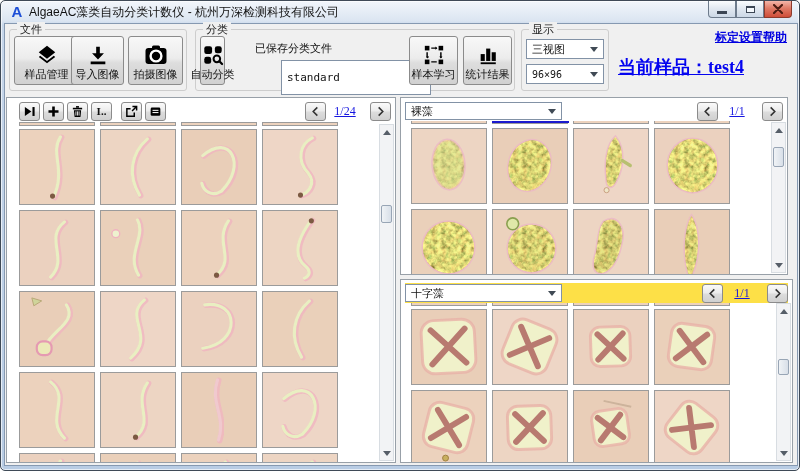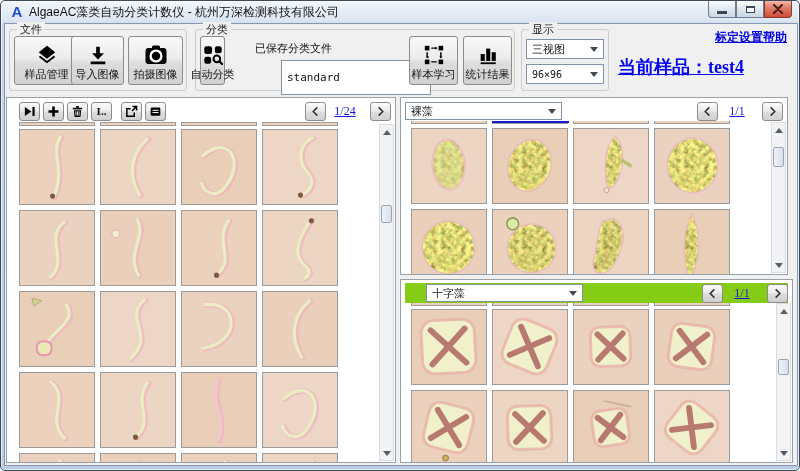--- a/index.html
+++ b/index.html
@@ -653,21 +653,21 @@
           <svg viewBox="0 0 75 75">
             <g filter="url(#soften)">
               <g transform="rotate(38 37 37)">
                 <rect x="15" y="15" width="44" height="44" rx="10.559999999999999" fill="#f0f1ca" stroke="#e8b2a8" stroke-width="3" stroke-opacity="0.8"></rect>
                 <path d="M22.92,22.92 L51.08,51.08 M51.08,22.92 L22.92,51.08" stroke="#b87a70" stroke-width="6" stroke-linecap="round"></path>
               </g>
             </g>
           </svg>
         </div>
       </div>
-    <div class="panel-header" style="background:#84cc16;padding-left:21px;">
+    <div class="panel-header" style="background:#fde047;">
       <div class="combo pcombo">
         <span>十字藻</span>
       </div>
       <div class="nav-zone">
         <button class="sbtn nav-btn">
           <svg width="11" height="11" viewBox="0 0 12 12">
               <path d="M8 1.5L3.5 6 8 10.5" fill="none" stroke="#333" stroke-width="1.7"></path>
             </svg>
           </button>
         <span class="page-link">1/1</span>

